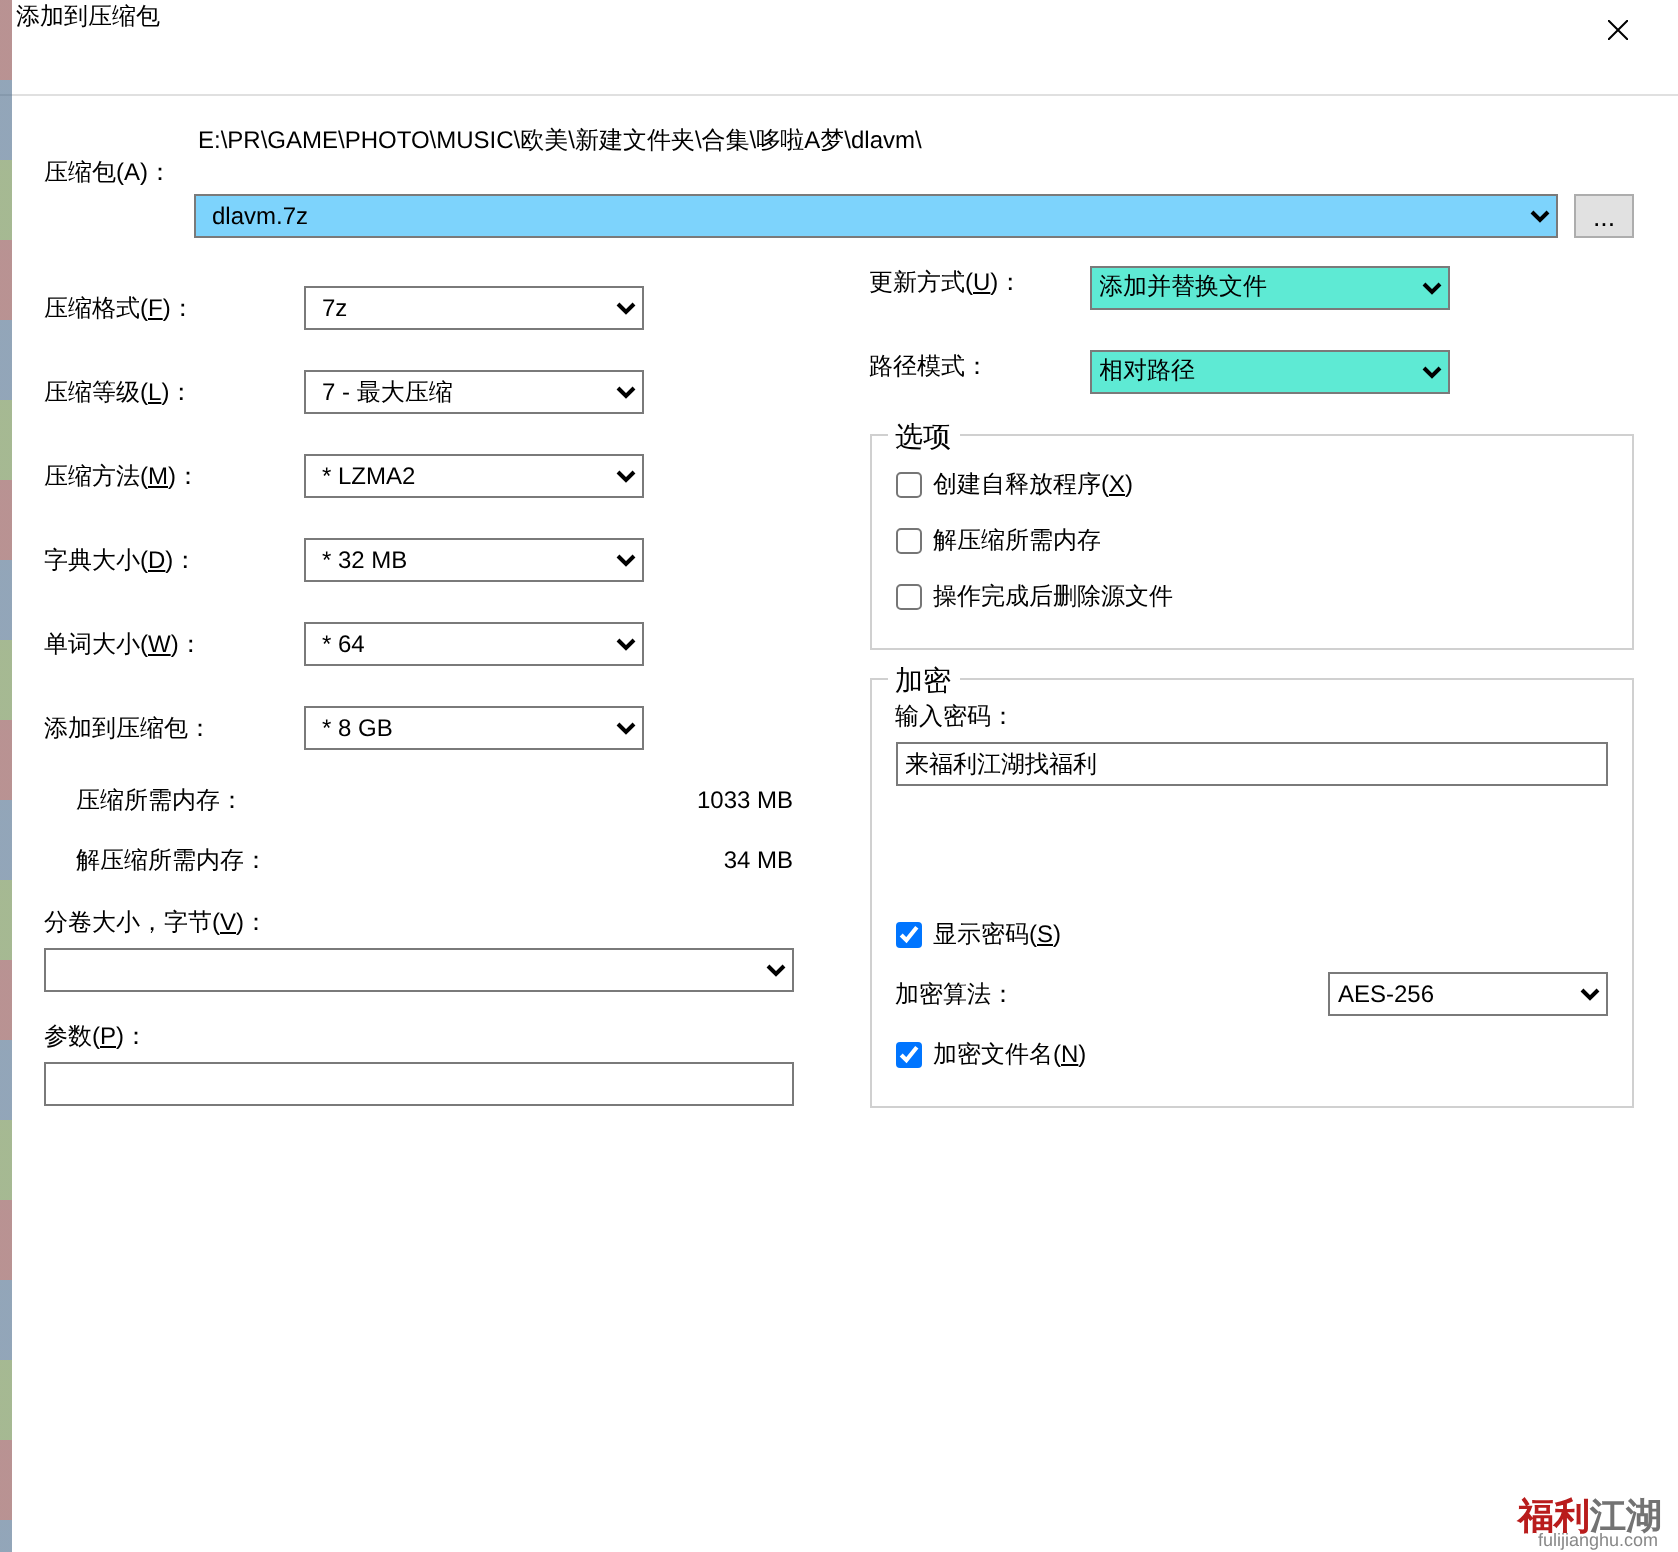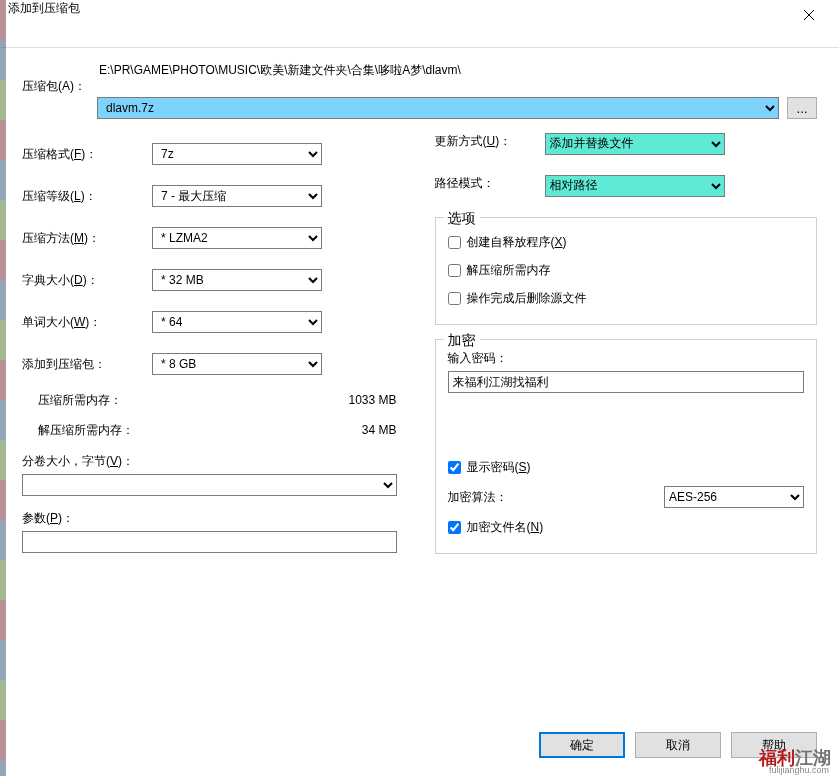--- a/index.html
+++ b/index.html
@@ -182,23 +182,18 @@
             <input type="checkbox" checked="" style="">
             <span>加密文件名(<span class="u">N</span>)</span>
           </div>
         </div>
 
       </div>
     </div>
 
   </div>
 
-  <div class="footer">
-    <button class="btn btn-primary">确定</button>
-    <button class="btn">取消</button>
-    <button class="btn">帮助</button>
-  </div>
 </div>
 
 <div class="watermark">
   <span class="b">福利</span><span class="r">江湖</span>
 </div>
 <div class="watermark-sub">fulijianghu.com</div>
 
 </body></html>

